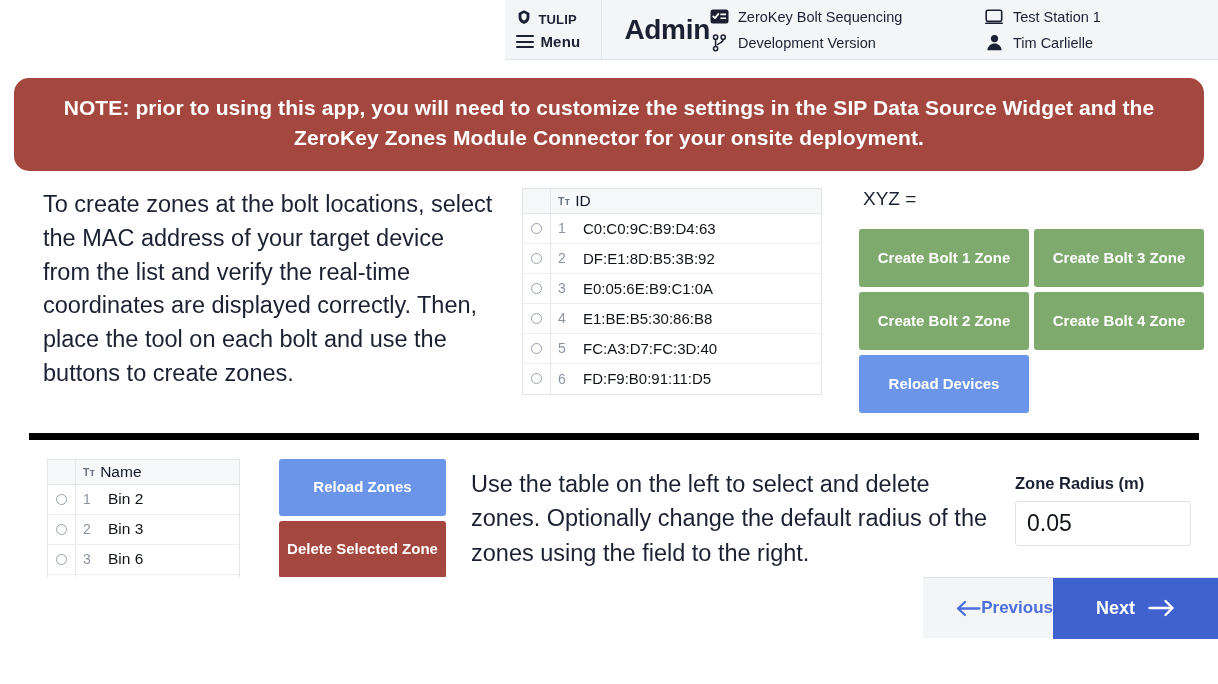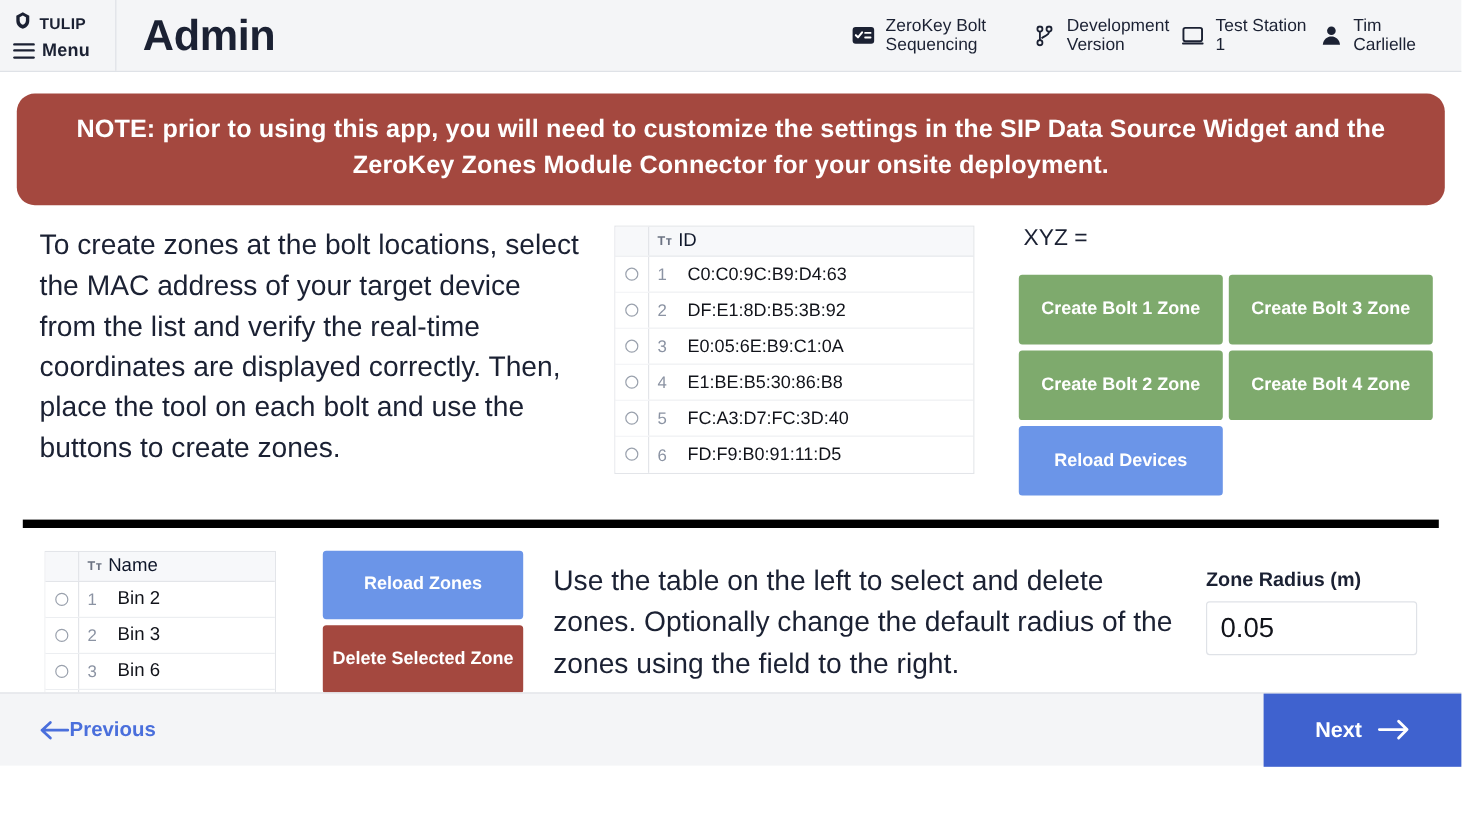--- a/index.html
+++ b/index.html
@@ -11,20 +11,21 @@
     font-family: "Liberation Sans", sans-serif;
     color: #1b2133;
   }
   #app {
     position: relative;
     width: 1218px;
     height: 638px;
     background: #ffffff;
     display: flex;
     flex-direction: column;
+    align-items: flex-end;
   }
 
   
   .header {
     height: 60px;
     flex: 0 0 60px;
     background: #f4f5f7;
     border-bottom: 1px solid #dfe2e7;
     display: flex;
     align-items: stretch;
@@ -58,35 +59,35 @@
   }
   .hamburger i { display:block; height: 2px; background: #1b2133; border-radius: 1px; }
 
   .title-wrap {
     display: flex;
     align-items: center;
     padding-left: 22px;
     flex: 1 1 auto;
   }
   .app-title {
-    font-size: 36px;
+    font-size: 28px;
     font-weight: 700;
     color: #1b2133;
     letter-spacing: -.3px;
   }
 
   .header-meta {
     display: flex;
     align-items: center;
     gap: 0;
     padding-right: 18px;
   }
   .meta-col {
     display: flex;
-    flex-direction: row;
+    flex-direction: column;
     justify-content: center;
     gap: 7px;
   }
   .meta-col.col-app { width: 275px; }
   .meta-col.col-user { width: 215px; }
   .meta-row {
     display: flex;
     align-items: center;
     gap: 9px;
     font-size: 14.5px;

